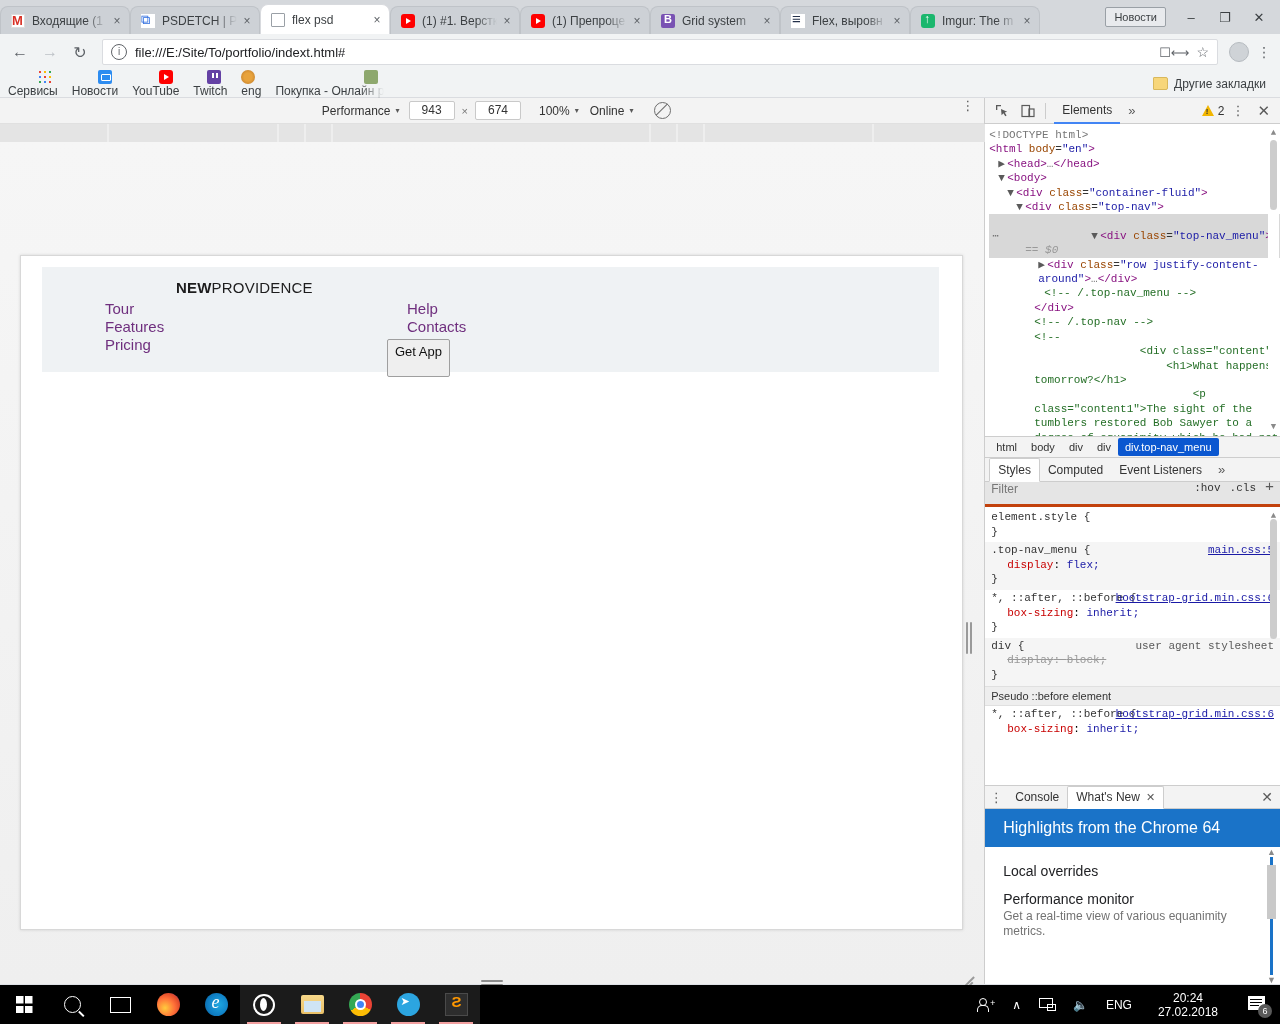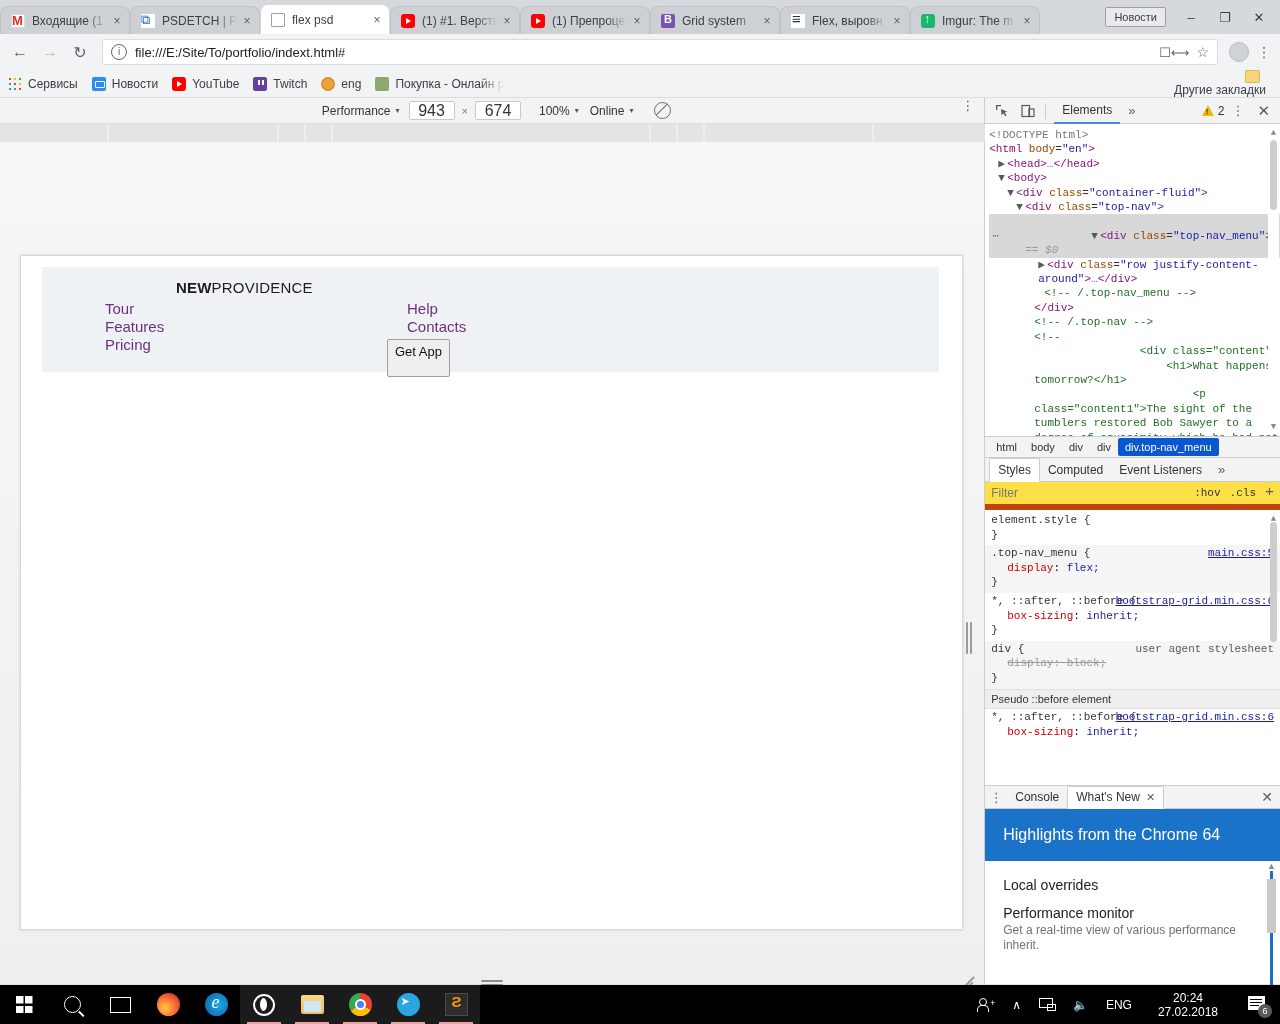--- a/index.html
+++ b/index.html
@@ -72,21 +72,21 @@
   .omni-right{margin-left:auto;display:flex;align-items:center;gap:7px;}
   .tr-ico{font-size:13px;color:#5f6368;}
   .star{font-size:14px;color:#5f6368;}
   .avatarbtn{width:20px;height:20px;border-radius:50%;background:#cfd3d7;border:1px solid #b6bbc0;
       box-sizing:border-box;margin:0 5px;}
   .kebab{width:20px;text-align:center;font-size:14px;color:#5f6368;letter-spacing:0;line-height:10px;}
 
   
   .bookmarks{height:27px;background:#f1f3f4;display:flex;align-items:center;
       padding:0 8px;border-bottom:1px solid #dadce0;font-size:12px;color:#3c4043;}
-  .bm{display:flex;align-items:flex-end;margin-right:14px;white-space:nowrap;}
+  .bm{display:flex;align-items:flex-end;margin-right:14px;white-space:nowrap;flex-direction:column;}
   .bm .bi{width:14px;height:14px;margin-right:6px;position:relative;flex:0 0 14px;}
   .bm-fade{max-width:120px;overflow:hidden;
     -webkit-mask-image:linear-gradient(to right,#000 78%,transparent 100%);
             mask-image:linear-gradient(to right,#000 78%,transparent 100%);}
   .bi-apps{background:
      radial-gradient(circle at 2px 2px,#ea4335 1.3px,transparent 1.4px),
      radial-gradient(circle at 7px 2px,#fbbc04 1.3px,transparent 1.4px),
      radial-gradient(circle at 12px 2px,#34a853 1.3px,transparent 1.4px),
      radial-gradient(circle at 2px 7px,#4285f4 1.3px,transparent 1.4px),
      radial-gradient(circle at 7px 7px,#ea4335 1.3px,transparent 1.4px),
@@ -98,36 +98,36 @@
   .bi-news:after{content:"";position:absolute;left:3px;top:4px;width:8px;height:5px;
       border:1px solid #fff;border-radius:1px;}
   .bi-yt{background:#ff0000;border-radius:3px;}
   .bi-yt:after{content:"";position:absolute;left:5px;top:4px;border-left:5px solid #fff;
       border-top:3px solid transparent;border-bottom:3px solid transparent;}
   .bi-twitch{background:#6441a4;border-radius:2px;}
   .bi-twitch:after{content:"";position:absolute;left:5px;top:3px;width:2px;height:5px;
       background:#fff;box-shadow:4px 0 0 #fff;}
   .bi-eng{background:radial-gradient(circle at 50% 50%,#e8a33d 40%,#b9762a 100%);border-radius:50%;}
   .bi-shop{background:#8ea86e;border-radius:2px;}
-  .bm-right{margin-left:auto;display:flex;align-items:flex-end;padding-right:6px;flex-direction:column;}
+  .bm-right{margin-left:auto;display:flex;align-items:flex-start;padding-right:6px;}
   .folder{width:13px;height:11px;background:#f7d67a;border:1px solid #d9b85c;
       border-radius:1px 2px 2px 1px;margin-right:6px;}
 
   
   .dt-wrap{display:flex;height:886px;background:#fff;}
   .dt-left{width:985px;position:relative;background:#f3f3f3;border-right:1px solid #cdcdcd;}
   .dt-right{width:295px;position:relative;background:#fff;}
 
   
   .devbar{height:25px;background:#f3f3f3;border-bottom:1px solid #e0e0e0;
       display:flex;align-items:center;justify-content:center;position:relative;font-size:12px;color:#333;}
   .dv-sel{display:flex;align-items:center;margin:0 9px;color:#333;}
   .caret{margin-left:5px;font-size:8px;color:#5a5a5a;}
   .dv-input{width:44px;height:17px;border:1px solid #c9c9c9;background:#fff;border-radius:2px;
-      text-align:center;font-size:16px;line-height:17px;color:#333;}
+      text-align:center;font-size:12px;line-height:17px;color:#333;}
   .dv-x{margin:0 7px;color:#777;font-size:11px;}
   .dv-nothrottle{width:15px;height:15px;border:1.4px solid #6e6e6e;border-radius:50%;
       margin-left:12px;position:relative;}
   .dv-nothrottle:after{content:"";position:absolute;left:-1px;top:5.5px;width:16px;height:1.4px;
       background:#6e6e6e;transform:rotate(-45deg);}
   .devbar-kebab{position:absolute;right:10px;top:4px;font-size:13px;color:#5a5a5a;line-height:7px;}
 
   
   .ruler{height:18px;background:#eee;position:relative;border-bottom:1px solid #e6e6e6;}
   .ruler .seg{position:absolute;top:0;height:18px;background:#e4e4e4;}
@@ -202,22 +202,22 @@
       display:flex;align-items:center;font-size:11px;color:#333;background:#f3f3f3;padding-left:4px;}
   .crumb{padding:0 7px;height:18px;line-height:18px;}
   .crumb.sel{background:#0b57d0;color:#fff;border-radius:2px;}
 
   
   .styletabs{height:23px;display:flex;align-items:center;border-bottom:1px solid #cdcdcd;
       background:#f3f3f3;padding-left:4px;font-size:12px;color:#333;}
   .stab{padding:0 8px;height:22px;line-height:22px;}
   .stab.active{background:#fff;border:1px solid #cdcdcd;border-bottom:1px solid #fff;
       margin-bottom:-1px;border-radius:2px 2px 0 0;}
-  .filterbar{height:22px;display:flex;align-items:center;border-bottom:6px solid #c2410c;
-      font-size:12px;color:#777;padding:0 6px;background:#fde047;}
+  .filterbar{height:22px;display:flex;align-items:flex-start;border-bottom:3px solid #c2410c;
+      font-size:12px;color:#777;padding:0 6px;background:#e5e5e5;}
   .fb-right{margin-left:auto;display:flex;align-items:center;gap:9px;color:#333;
       font-family:"Liberation Mono",monospace;font-size:11px;}
   .fb-plus{font-size:15px;color:#5a5a5a;line-height:12px;}
 
   .stylesbody{position:relative;height:290px;overflow:hidden;
       font-family:"Liberation Mono",monospace;font-size:11px;line-height:14.6px;padding:2px 0 0 0;}
   .srule{padding:1px 6px 3px 6px;position:relative;}
   .srule.shaded{background:#f5f5f5;}
   .ssel{color:#333;}
   .sorigin{position:absolute;right:6px;top:1px;color:#5a5a5a;}
@@ -234,21 +234,21 @@
   
   .drawer{position:absolute;left:0;right:0;bottom:0;height:198px;border-top:1px solid #cdcdcd;background:#fff;}
   .drawer-tabs{height:22px;display:flex;align-items:center;background:#f3f3f3;
       border-bottom:1px solid #cdcdcd;font-size:12px;color:#333;}
   .dw-kebab{width:22px;text-align:center;color:#5a5a5a;font-size:13px;line-height:7px;}
   .dwtab{padding:0 8px;height:21px;line-height:21px;}
   .dwtab.active{background:#fff;border:1px solid #cdcdcd;border-bottom:1px solid #fff;
       margin-bottom:-1px;border-radius:2px 2px 0 0;display:flex;align-items:center;gap:6px;}
   .dwtab .x{font-size:11px;color:#5a5a5a;}
   .dw-close{margin-left:auto;font-size:14px;color:#5a5a5a;padding:0 7px;}
-  .wn-banner{height:52px;background:#1a73c8;color:#fff;display:flex;align-items:center;
+  .wn-banner{height:38px;background:#1a73c8;color:#fff;display:flex;align-items:center;
       padding-left:18px;font-size:16px;}
   .wn-body{position:relative;padding:16px 18px 0 18px;height:122px;overflow:hidden;}
   .wn-item{margin-bottom:12px;}
   .wn-h{font-size:14px;color:#202124;margin-bottom:2px;}
   .wn-p{font-size:12px;color:#737373;line-height:15px;}
   .wn-scroll{position:absolute;right:2px;top:0;bottom:0;width:13px;}
   .wn-scroll .track{position:absolute;left:5px;top:10px;bottom:10px;width:3px;background:#1a73c8;}
   .wn-scroll .thumb{position:absolute;left:2px;top:18px;width:9px;height:54px;background:#c9c9c9;}
   .wn-scroll .up,.wn-scroll .dn{position:absolute;left:2px;width:9px;text-align:center;
       font-size:9px;color:#8a8a8a;}
@@ -604,21 +604,21 @@
           </span>
           <span class="dw-close">✕</span>
         </div>
         <div class="wn-banner">Highlights from the Chrome 64</div>
         <div class="wn-body">
           <div class="wn-item">
             <div class="wn-h">Local overrides</div>
           </div>
           <div class="wn-item">
             <div class="wn-h">Performance monitor</div>
-            <div class="wn-p">Get a real-time view of various performance inherit.</div>
+            <div class="wn-p">Get a real-time view of various equanimity metrics.</div>
           </div>
           <div class="wn-scroll">
             <span class="up">▲</span>
             <span class="track"></span>
             <span class="thumb"></span>
             <span class="dn">▼</span>
           </div>
         </div>
       </div>
 

